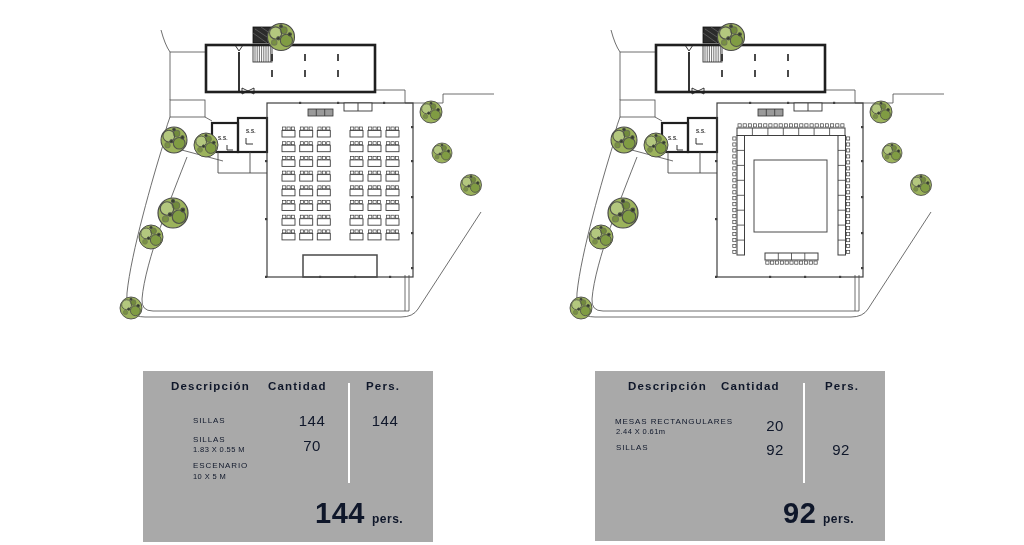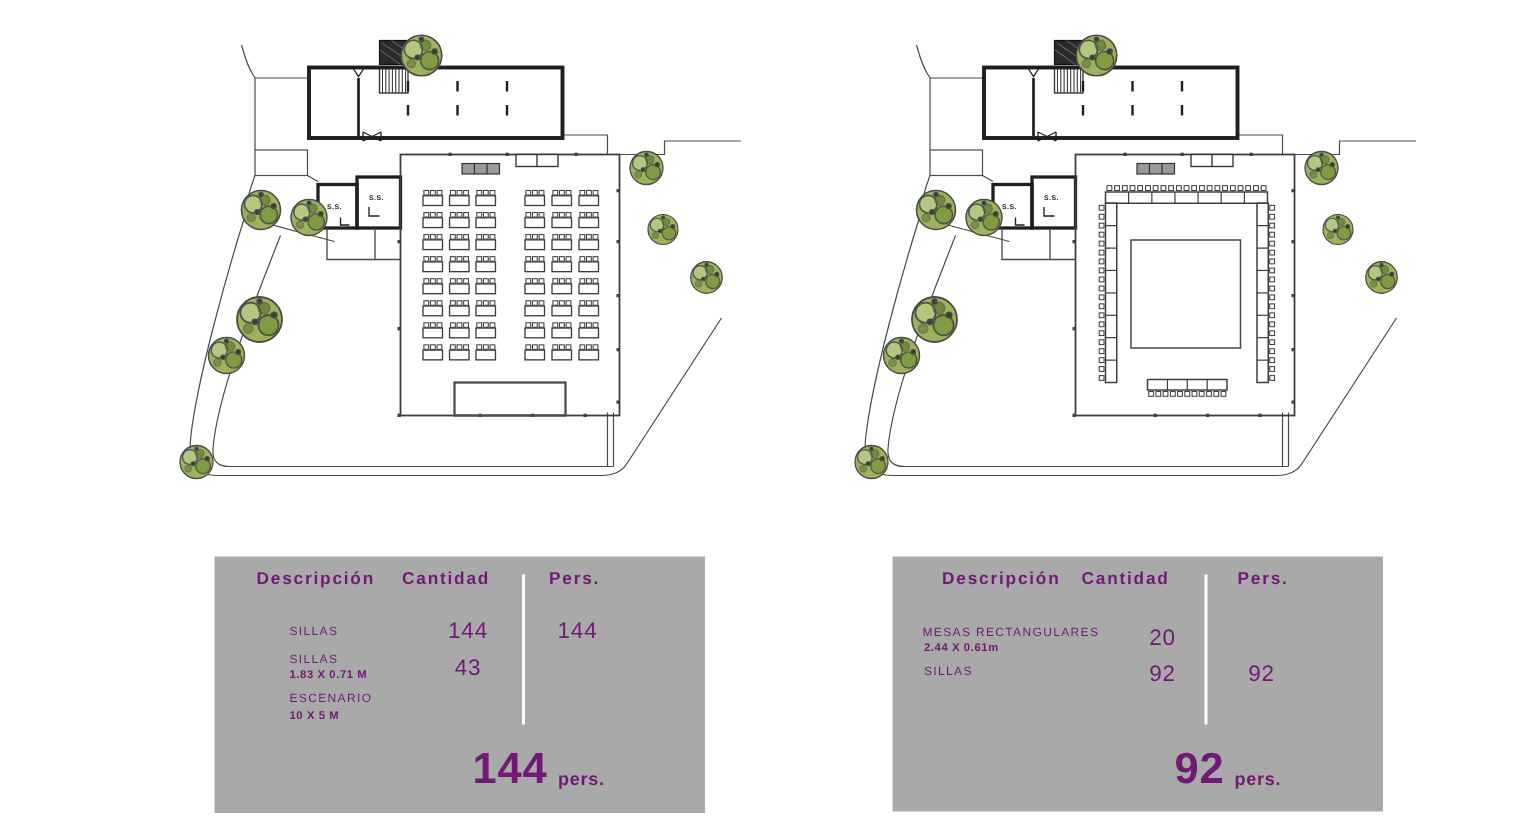--- a/index.html
+++ b/index.html
@@ -4,28 +4,28 @@
 <style>
   html,body{margin:0;padding:0;}
   body{
     width:1024px;height:545px;position:relative;background:#ffffff;
     font-family:"Liberation Sans", sans-serif;overflow:hidden;
   }
   .plan{position:absolute;width:380px;height:355px;}
   #plan-left{left:115px;top:5px;}
   #plan-right{left:565px;top:5px;}
   .panel{
-    position:absolute;width:290px;height:171px;background:#a9a9a9;color:#701a75;padding-left:37px;
+    position:absolute;width:290px;height:171px;background:#a9a9a9;color:#0f172a;
   }
   #panel-0{left:143px;top:371px;}
   #panel-1{left:595px;top:371px;}
   .panel span{position:absolute;white-space:nowrap;}
   .p-h{font-weight:bold;font-size:11.5px;letter-spacing:1.2px;}
   .p-label{font-weight:normal;font-size:8px;letter-spacing:0.9px;}
-  .p-detail{font-weight:bold;font-size:7.5px;letter-spacing:0.4px;}
+  .p-detail{font-weight:normal;font-size:7.5px;letter-spacing:0.4px;}
   .p-val{font-weight:normal;font-size:15px;letter-spacing:0.5px;text-align:center;}
   .p-divider{position:absolute;width:1.5px;background:#ffffff;}
   .p-total-num{font-weight:bold;font-size:29px;letter-spacing:0.5px;}
   .p-total-unit{font-weight:bold;font-size:12px;letter-spacing:0.5px;}
   svg{display:block;}
 </style>
 </head>
 <body>
 
 <svg width="0" height="0" style="position:absolute">
@@ -427,22 +427,22 @@
   <span class="p-h" style="left:28px;top:9px">Descripción</span>
   <span class="p-h" style="left:125px;top:9px">Cantidad</span>
   <span class="p-h" style="left:223px;top:9px">Pers.</span>
   <div class="p-divider" style="left:205px;top:12px;height:100px"></div>
 
   <span class="p-label" style="left:50px;top:45px">SILLAS</span>
   <span class="p-val" style="left:148px;top:41px;width:42px">144</span>
   <span class="p-val" style="left:218px;top:41px;width:48px">144</span>
 
   <span class="p-label" style="left:50px;top:64px">SILLAS</span>
-  <span class="p-detail" style="left:50px;top:74px">1.83 X 0.71 M</span>
-  <span class="p-val" style="left:148px;top:66px;width:42px">43</span>
+  <span class="p-detail" style="left:50px;top:74px">1.83 X 0.55 M</span>
+  <span class="p-val" style="left:148px;top:66px;width:42px">70</span>
 
   <span class="p-label" style="left:50px;top:90px">ESCENARIO</span>
   <span class="p-detail" style="left:50px;top:101px">10 X 5 M</span>
 
   <span class="p-total-num" style="left:172px;top:126px">144</span>
   <span class="p-total-unit" style="left:229px;top:141px">pers.</span>
 </div>
 
 <div class="panel" id="panel-1" style="height:170px">
   <span class="p-h" style="left:33px;top:9px">Descripción</span>

